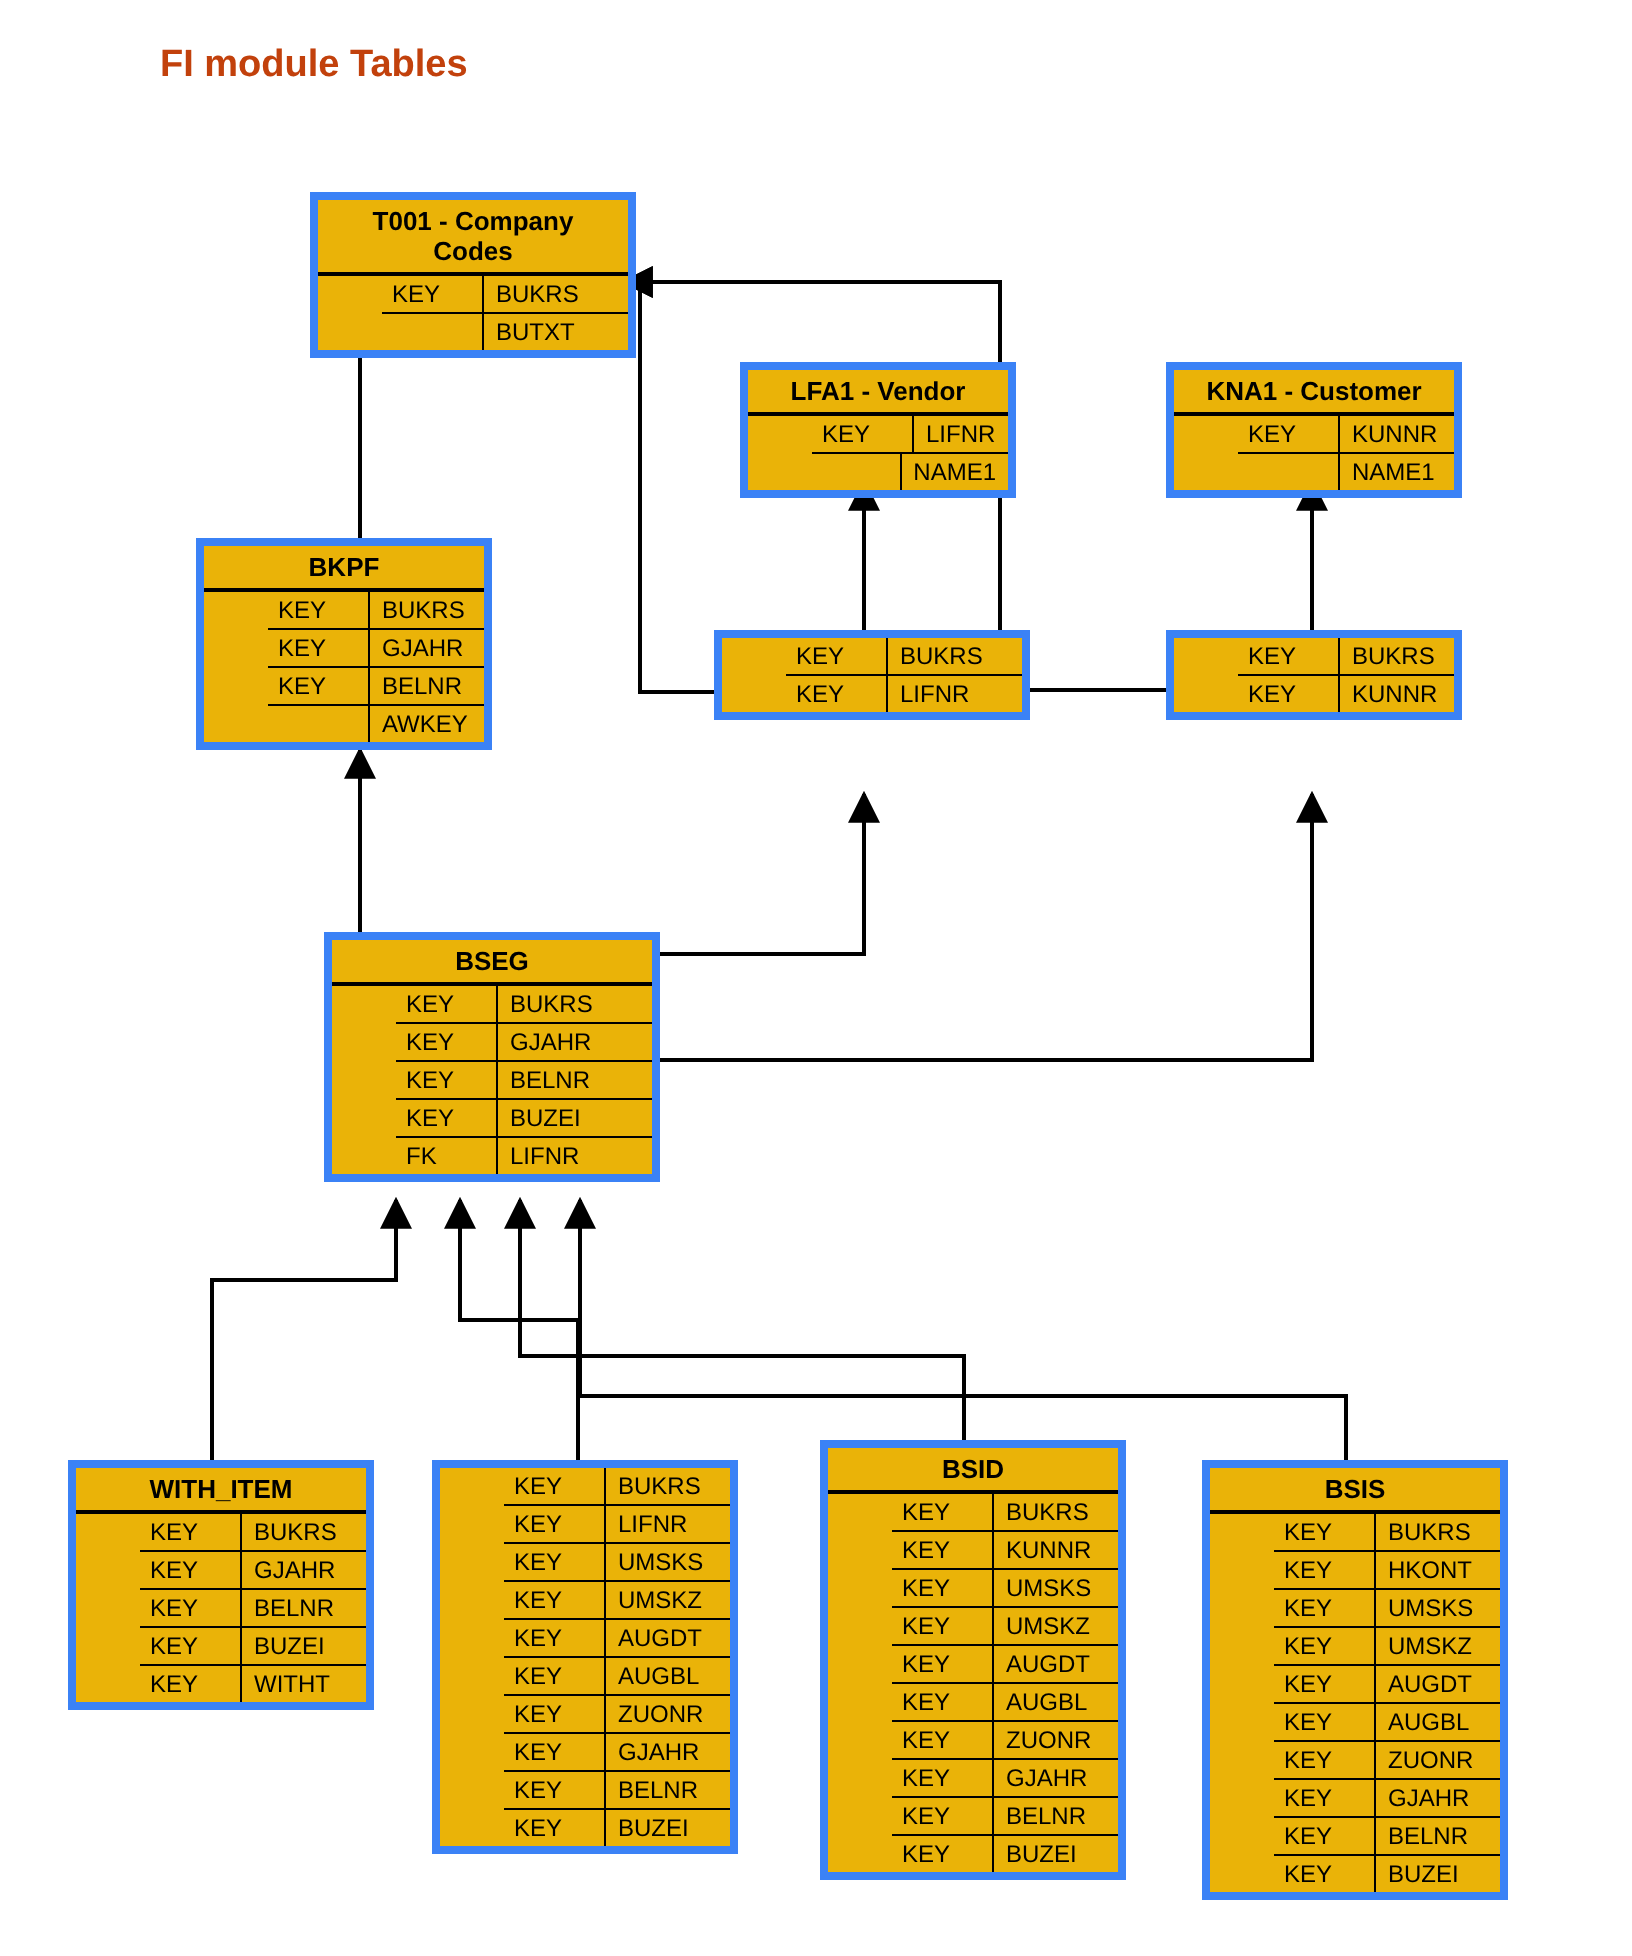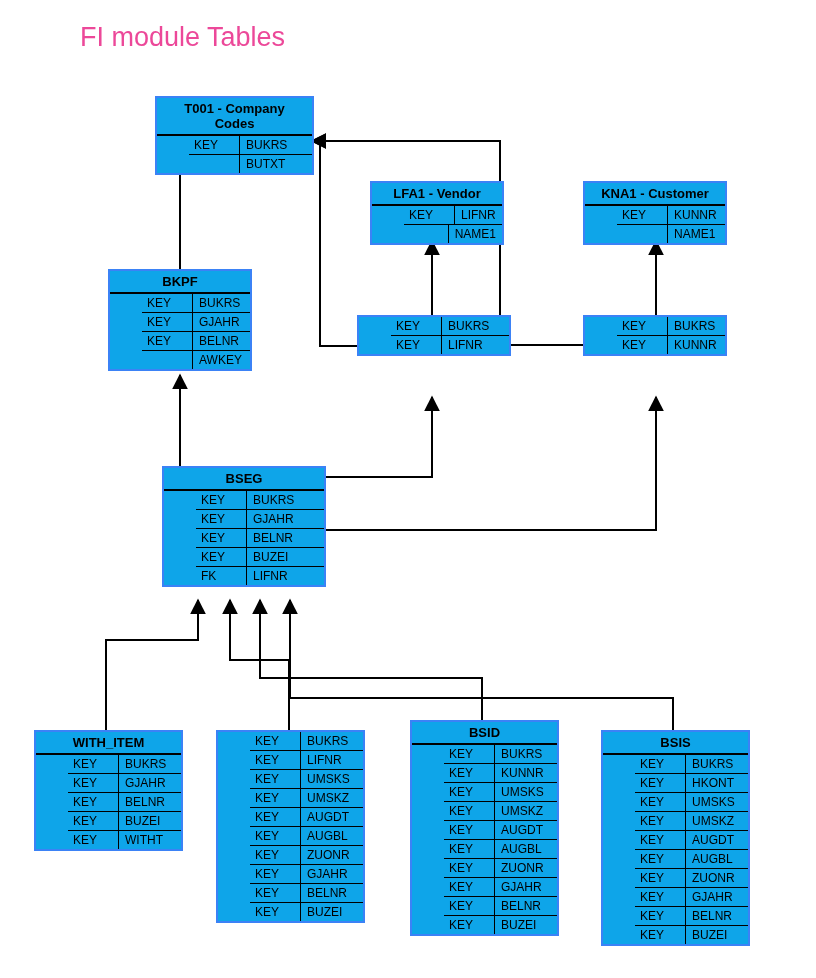--- a/index.html
+++ b/index.html
@@ -8,28 +8,28 @@
     background: #ffffff;
     font-family: Arial, Helvetica, sans-serif;
     width: 816px;
     height: 978px;
     position: relative;
   }
   .title {
     position: absolute;
     left: 80px;
     top: 22px;
-    font-size: 27px;
-    font-weight: normal;
-    color: #ec4899;
+    font-size: 19px;
+    font-weight: bold;
+    color: #c2410c;
   }
   .tbl {
     position: absolute;
-    border: 2px solid #3b82f6;
-    background: #0ea5e9;
+    border: 4px solid #3b82f6;
+    background: #eab308;
   }
   .tbl-title {
     font-weight: bold;
     text-align: center;
     padding: 3px 6px;
     border-bottom: 2px solid #000;
     font-size: 13px;
   }
   .tbl-title.multi {
     line-height: 1.2;
@@ -126,21 +126,21 @@
   <div class="row">
       <div class="cell-k">KEY</div>
       <div class="cell-v">KUNNR</div>
     </div>
   <div class="row">
       <div class="cell-k"></div>
       <div class="cell-v">NAME1</div>
     </div>
 </div>
 
-<div class="tbl" style="left:108px; top:269px; width:140px;">
+<div class="tbl" style="left:98px; top:269px; width:140px;">
   <div class="tbl-title">BKPF</div>
   <div class="row">
       <div class="cell-k">KEY</div>
       <div class="cell-v">BUKRS</div>
     </div>
   <div class="row">
       <div class="cell-k">KEY</div>
       <div class="cell-v">GJAHR</div>
     </div>
   <div class="row">

